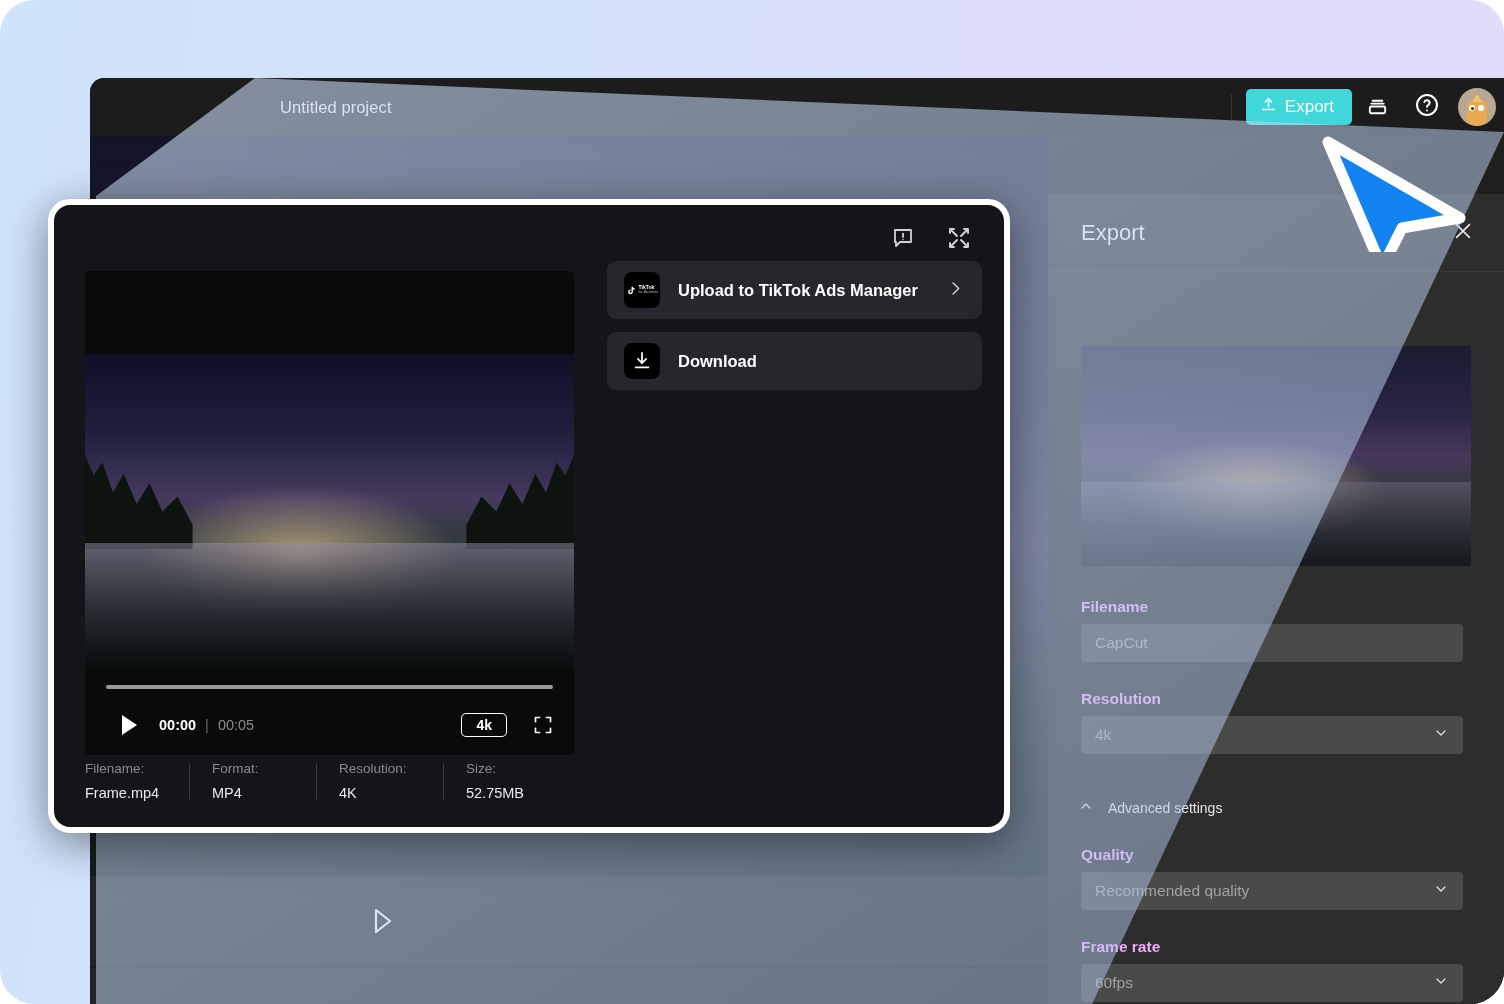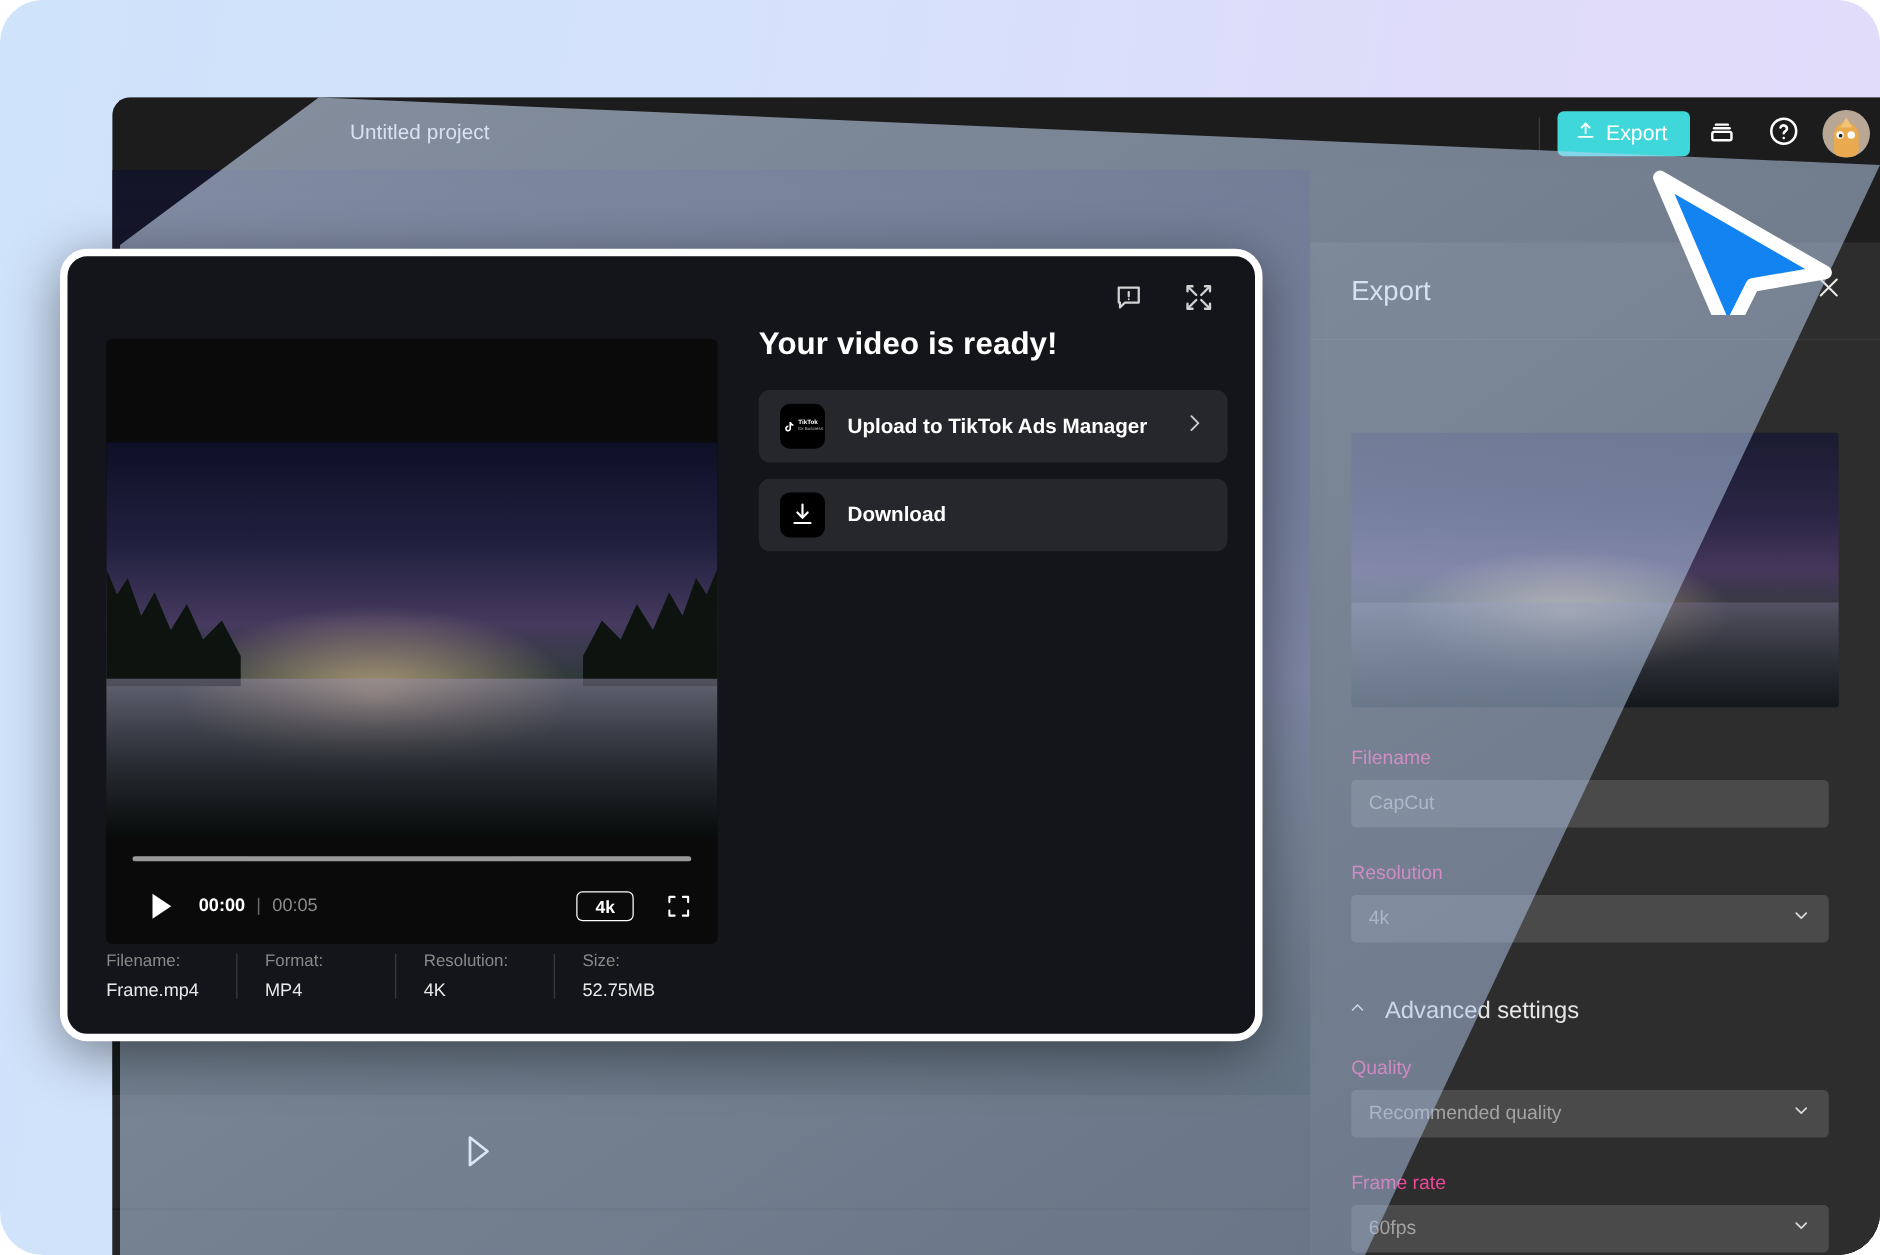--- a/index.html
+++ b/index.html
@@ -157,38 +157,38 @@
       radial-gradient(ellipse 55% 38% at 44% 66%, rgba(248,214,158,.6), rgba(248,214,158,0) 62%),
       linear-gradient(180deg, #1a1b30 0%, #2a2544 30%, #46375c 50%, #32393c 66%, #151c19 100%);
     overflow: hidden;
   }
   #export-thumb .water {
     position: absolute; left: 0; right: 0; bottom: 0; height: 38%;
     background: linear-gradient(180deg, rgba(120,110,140,.45), rgba(20,24,28,.9));
   }
   .field-label {
     position: absolute; left: 33px;
-    color: #ec4899; font-size: 15.5px;
+    color: #f0abfc; font-size: 15.5px; font-weight: bold;
   }
   .field-box {
     position: absolute; left: 33px;
     width: 382px; height: 38px;
     background: #4a4a4a; border-radius: 4px;
     display: flex; align-items: center; padding: 0 14px;
     color: #a3a3a3; font-size: 15.5px;
     cursor: pointer;
   }
   .field-box.input { background: #4a4a4a; cursor: text; }
   .field-box .chev {
     position: absolute; right: 14px; top: 50%; transform: translateY(-50%);
   }
   #advanced-toggle {
     position: absolute; left: 30px; top: 660px;
     display: flex; align-items: center; gap: 14px;
-    color: #e6e6e6; font-size: 19px; cursor: pointer;
+    color: #e6e6e6; font-size: 14px; cursor: pointer;
   }
 
   
   #spotlight {
     position: absolute; left: 0; top: 0;
     width: 1504px; height: 1004px;
     pointer-events: none;
   }
 
   
@@ -498,21 +498,20 @@
                   <path d="M3 16v5h5"></path>
                   <path d="M21 16v5h-5"></path>
               </svg>
             </span>
           </span>
         </div>
       </div>
     </div>
 
     <div id="modal-right">
-      <div id="ready-title">Your video is ready!</div>
 
 
       <div class="action-row">
         <div class="action-icon" style="flex-direction:row; gap:2px;">
           <svg width="11" height="13" viewBox="0 0 24 24" style="flex:0 0 auto">
             <path d="M15.0 3.6c.4 2.2 1.9 3.7 4.1 3.9v2.7c-1.5.1-2.9-.3-4.1-1.1v5.4c0 3.4-2.6 5.9-5.8 5.5-2.5-.3-4.5-2.4-4.6-4.9-.1-3.1 2.5-5.6 5.6-5.3v2.8c-1.4-.3-2.7.8-2.7 2.2 0 1.3 1 2.3 2.3 2.3s2.3-1 2.3-2.3V3.6z" fill="#ffffff"></path>
           </svg>
           <span style="display:flex;flex-direction:column;line-height:1.05;">
             <span style="color:#fff;font-size:5px;font-weight:bold;">TikTok</span>
             <span style="color:#bdbdbd;font-size:3.6px;">for Business</span>

